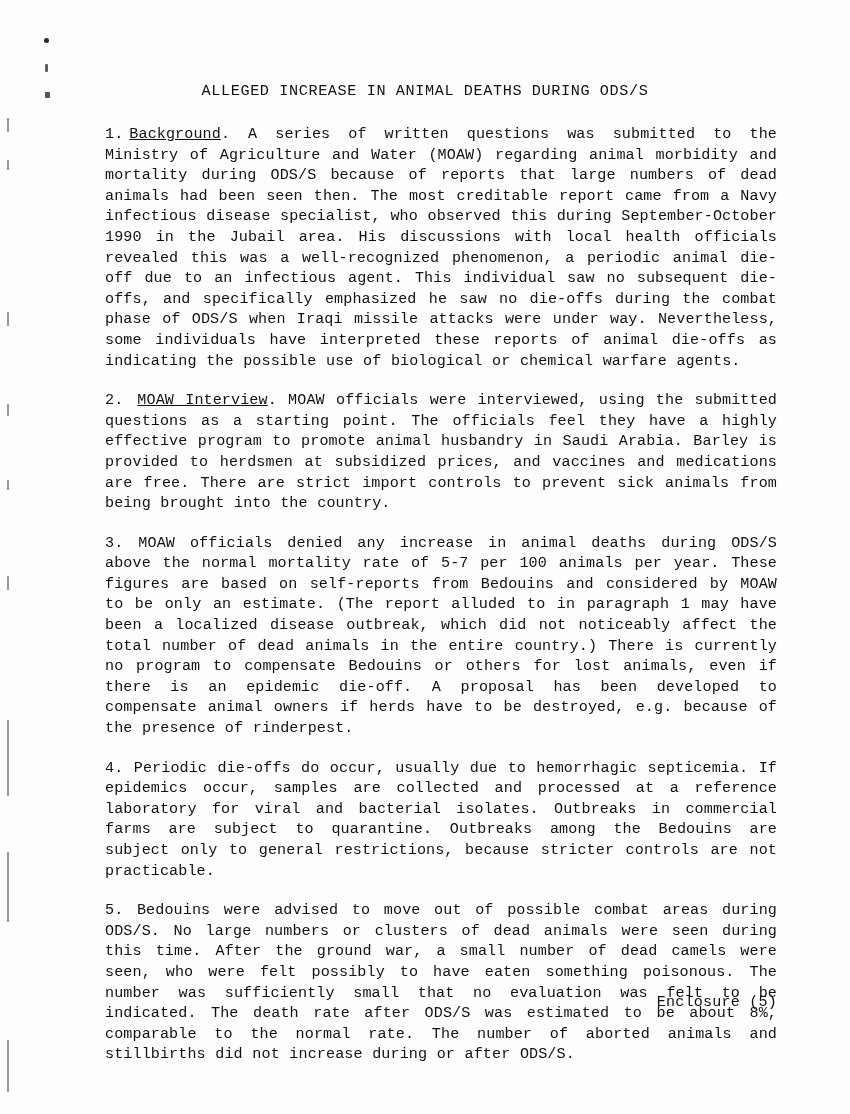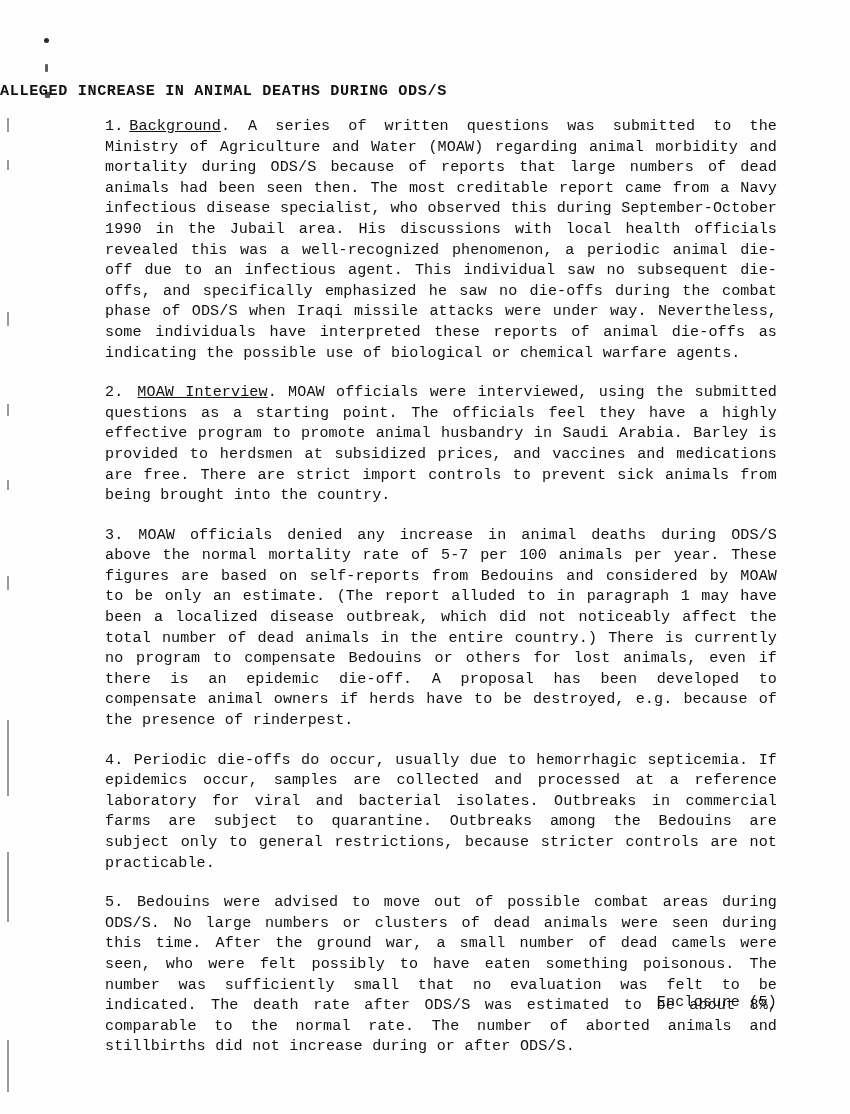--- a/index.html
+++ b/index.html
@@ -30,34 +30,35 @@
     left: 7px;
     width: 2px;
     background: #9a9a9a;
   }
 
   .doc-title {
     position: absolute;
     left: 0;
     right: 0;
     top: 82px;
+    text-align: center;
     font-size: 15.2px;
     letter-spacing: .6px;
-    font-weight: 700;
+    font-weight: 400;
   }
 
   .body-wrap {
     position: absolute;
     left: 105px;
     top: 116px;
     width: 672px;
   }
 
   p.para {
-    margin: 0 0 19px 0;
+    margin: 8px 0 19px 0;
     font-size: 15.1px;
     line-height: 20.6px;
     text-align: justify;
     letter-spacing: .1px;
     word-spacing: .4px;
     white-space: normal;
   }
   p.para:last-of-type { margin-bottom: 0; }
 
   .num { }

